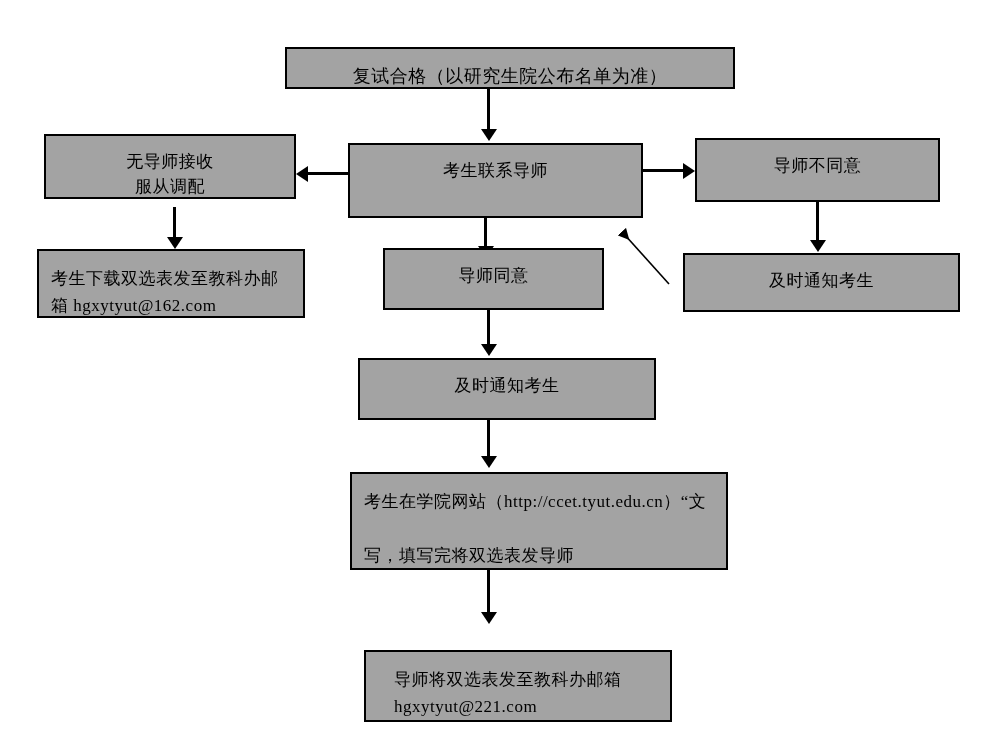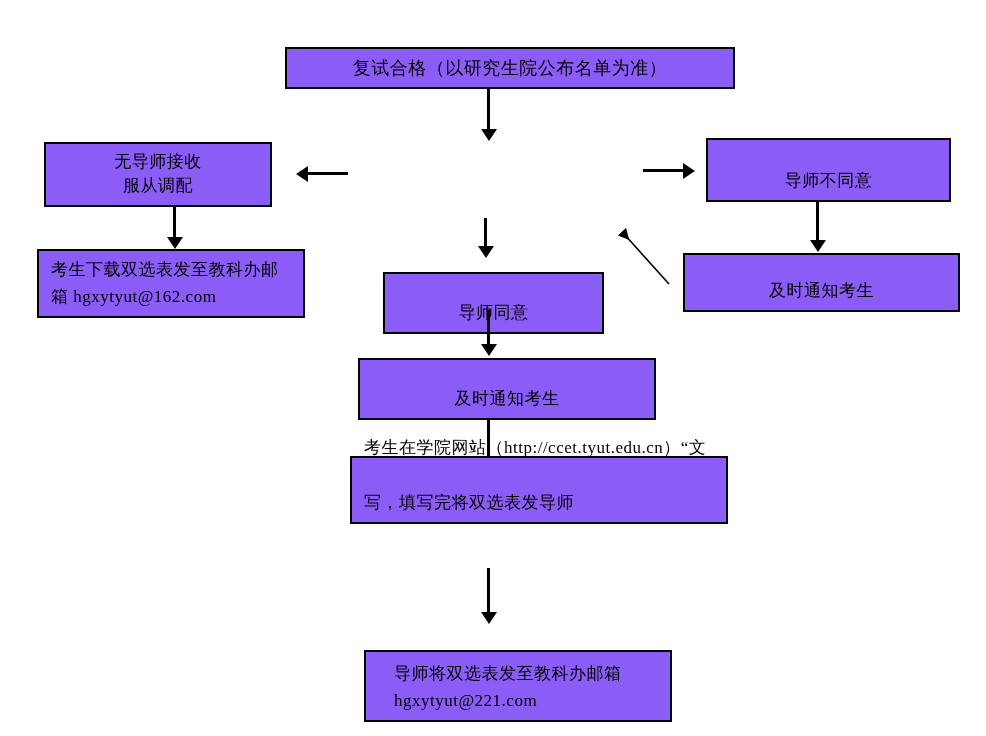--- a/index.html
+++ b/index.html
@@ -15,29 +15,29 @@
     position: relative;
     width: 986px;
     height: 736px;
     background: #ffffff;
     overflow: hidden;
   }
   .node {
     position: absolute;
     box-sizing: border-box;
     border: 2px solid #000000;
-    background: #8b5cf6;
+    background: #a3a3a3;
     display: flex;
-    align-items: flex-end;
+    align-items: flex-start;
     justify-content: center;
     text-align: center;
     line-height: 1.45;
     font-size: 17px;
     letter-spacing: 0.5px;
-    padding: 6px 6px;
+    padding: 14px 6px;
   }
   .node.left-text {
     justify-content: flex-start;
     text-align: left;
     padding-left: 12px;
     line-height: 1.6;
   }
   .node .txt {
     display: block;
     width: 100%;
@@ -102,51 +102,54 @@
 
   <div class="node" style="left:285px; top:47px; width:450px; height:42px; font-size:18px;">
     <span class="txt">复试合格（以研究生院公布名单为准）</span>
   </div>
 
   <div class="edge" style="left:481px; top:89px; width:16px; height:54px;">
     <div class="shaft-v" style="left:6px; top:0; height:42px;"></div>
     <div class="head-down" style="left:0px; top:40px;"></div>
   </div>
 
+  <div class="node" style="left:348px; top:143px; width:295px; height:75px;">
+    <span class="txt">考生联系导师</span>
+  </div>
 
   <div class="edge" style="left:296px; top:166px; width:52px; height:16px;">
     <div class="shaft-h" style="left:10px; top:6px; width:42px;"></div>
     <div class="head-left" style="left:0px; top:0px;"></div>
   </div>
 
   <div class="edge" style="left:643px; top:163px; width:52px; height:16px;">
     <div class="shaft-h" style="left:0px; top:6px; width:42px;"></div>
     <div class="head-right" style="left:40px; top:0px;"></div>
   </div>
 
-  <div class="node center-block" style="left:44px; top:142px; width:228px; height:65px;">
+  <div class="node center-block" style="left:44px; top:134px; width:252px; height:65px;">
     <span class="txt">
       <span>无导师接收</span><br>
       <span>服从调配</span>
     </span>
   </div>
 
   <div class="edge" style="left:167px; top:207px; width:16px; height:44px;">
     <div class="shaft-v" style="left:6px; top:0; height:32px;"></div>
     <div class="head-down" style="left:0px; top:30px;"></div>
   </div>
 
   <div class="node left-text" style="left:37px; top:249px; width:268px; height:69px;">
     <span class="txt">
       <span>考生下载双选表发至教科办邮</span><br>
       <span>箱 hgxytyut@162.com</span>
     </span>
   </div>
 
-  <div class="node" style="left:695px; top:138px; width:245px; height:64px;margin-left:11px;">
+  <div class="node" style="left:695px; top:138px; width:245px; height:64px;">
     <span class="txt">导师不同意</span>
   </div>
 
   <div class="edge" style="left:810px; top:202px; width:16px; height:54px;">
     <div class="shaft-v" style="left:6px; top:0; height:40px;"></div>
     <div class="head-down" style="left:0px; top:38px;"></div>
   </div>
 
   <div class="node" style="left:683px; top:253px; width:277px; height:59px;">
     <span class="txt">及时通知考生</span>
@@ -159,39 +162,39 @@
       </marker>
     </defs>
     <line x1="669" y1="284" x2="624" y2="234" stroke="#000000" stroke-width="1.6" marker-end="url(#diagHead)"></line>
   </svg>
 
   <div class="edge" style="left:478px; top:218px; width:16px; height:42px;">
     <div class="shaft-v" style="left:6px; top:0; height:30px;"></div>
     <div class="head-down" style="left:0px; top:28px;"></div>
   </div>
 
-  <div class="node" style="left:383px; top:248px; width:221px; height:62px;margin-top:24px;">
+  <div class="node" style="left:383px; top:248px; width:221px; height:62px;">
     <span class="txt">导师同意</span>
   </div>
 
   <div class="edge" style="left:481px; top:310px; width:16px; height:50px;">
     <div class="shaft-v" style="left:6px; top:0; height:36px;"></div>
     <div class="head-down" style="left:0px; top:34px;"></div>
   </div>
 
   <div class="node" style="left:358px; top:358px; width:298px; height:62px;">
     <span class="txt">及时通知考生</span>
   </div>
 
   <div class="edge" style="left:481px; top:420px; width:16px; height:52px;">
     <div class="shaft-v" style="left:6px; top:0; height:38px;"></div>
     <div class="head-down" style="left:0px; top:36px;"></div>
   </div>
 
-  <div class="node left-text" style="left:350px; top:456px; width:378px; height:68px;">
+  <div class="node left-text" style="left:350px; top:472px; width:378px; height:98px;">
     <span class="txt">
       <span>考生在学院网站（http://ccet.tyut.edu.cn）“文</span><br>
       <br>
       <span>写，填写完将双选表发导师</span>
     </span>
   </div>
 
   <div class="edge" style="left:481px; top:568px; width:16px; height:62px;">
     <div class="shaft-v" style="left:6px; top:0; height:46px;"></div>
     <div class="head-down" style="left:0px; top:44px;"></div>

